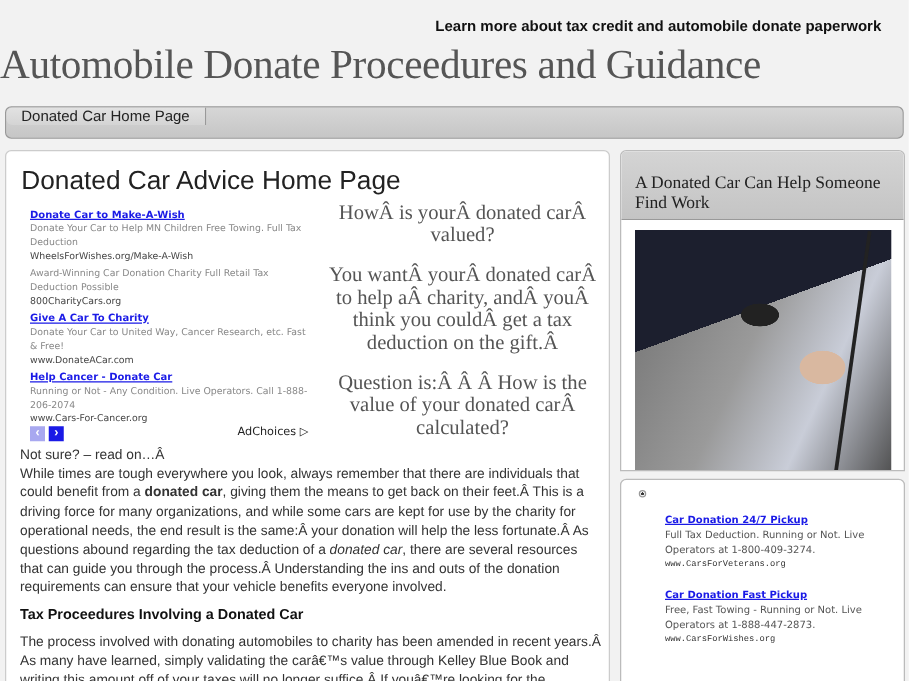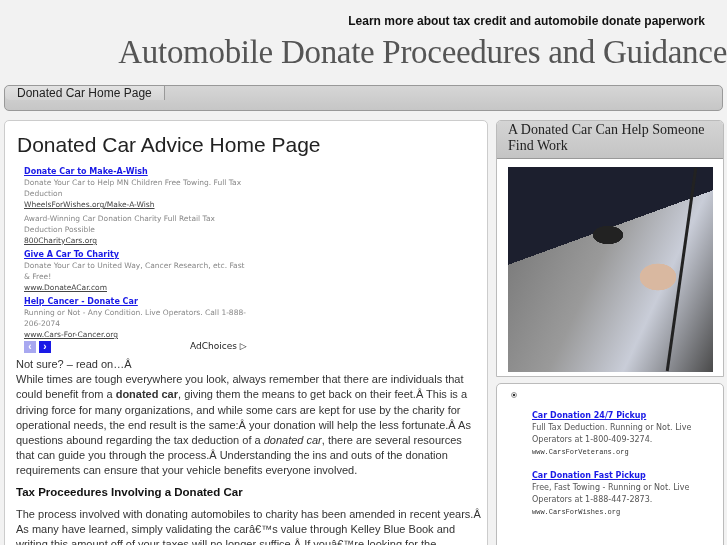--- a/index.html
+++ b/index.html
@@ -10,21 +10,21 @@
       color: #333;
       position: relative;
     }
     .top-link {
       position: absolute; right: 22px; top: 14px;
       font-size: 12px; font-weight: bold; color: #111;
       text-decoration: none;
     }
     .site-title {
       position: absolute; left: 0; width: 727px; top: 34px;
-      text-align: right;
+      text-align: left;
       font-family: "Liberation Serif", "DejaVu Serif", serif;
       font-size: 33px; color: #555; font-weight: normal;
       letter-spacing: -0.3px;
     }
     .navbar {
       position: absolute; left: 4px; top: 85px; width: 719px; height: 26px;
       border: 1px solid #999; border-radius: 5px;
       background: linear-gradient(#d6d6d6, #c6c6c6);
       display: flex; align-items: flex-start;
     }
@@ -49,21 +49,21 @@
     .ads {
       position: absolute; left: 19px; top: 45px; width: 225px;
       font-family: "DejaVu Sans", sans-serif;
     }
     .ad { margin-bottom: 3px; }
     .ad-title {
       display: block; font-size: 8px; font-weight: bold; color: #1a1ae6;
       text-decoration: underline; line-height: 11px;
     }
     .ad-desc { font-size: 7.5px; color: #888; line-height: 11px; }
-    .ad-url { font-size: 7.5px; color: #444; line-height: 11px; text-decoration: underline; }
+    .ad-url { font-size: 7.5px; color: #444; line-height: 11px; }
     .ad-nav {
       position: absolute; left: 19px; top: 220px; display: flex; gap: 3px;
     }
     .ad-arrow {
       width: 12px; height: 12px; font-size: 10px; line-height: 12px;
       text-align: center; color: #fff; font-weight: bold; cursor: pointer;
     }
     .ad-arrow.prev { background: #a8a8f0; }
     .ad-arrow.next { background: #1a1ae6; }
     .adchoices {
@@ -85,21 +85,21 @@
     .body-text h3 { font-size: 11.5px; color: #111; margin: 6px 0 7px 0; }
     .sidebar-box {
       position: absolute; left: 496px; width: 228px;
       background: #fff; border: 1px solid #bbb; border-radius: 5px 5px 0 0;
       overflow: hidden;
     }
     .sidebar-head {
       background: linear-gradient(#d4d4d4, #c4c4c4);
       border-bottom: 1px solid #999;
       font-family: "Liberation Serif", "DejaVu Serif", serif;
-      font-size: 14px; color: #222; padding: 1px 11px 4px 11px; line-height: 16px;
+      font-size: 14px; color: #222; padding: 18px 11px 4px 11px; line-height: 16px;
     }
     .photo {
       margin: 8px 11px; width: 205px; height: 205px;
       background:
         radial-gradient(ellipse 30px 22px at 150px 110px, #d9b8a0 60%, transparent 62%),
         radial-gradient(ellipse 25px 15px at 100px 68px, #222 60%, transparent 62%),
         linear-gradient(160deg, #1c1f2e 0 35%, transparent 35%),
         linear-gradient(115deg, #6f6f6f 0%, #9a9a9a 45%, #c9cdd8 70%, #4a4a4a 100%);
       position: relative;
     }
@@ -154,20 +154,25 @@
       <div class="ad-url">www.Cars-For-Cancer.org</div>
     </div>
   </div>
 
   <div class="ad-nav">
     <div class="ad-arrow prev">‹</div>
     <div class="ad-arrow next">›</div>
   </div>
   <div class="adchoices">AdChoices ▷</div>
 
+  <div class="quote">
+    <p>HowÂ is yourÂ donated carÂ valued?</p>
+    <p>You wantÂ yourÂ donated carÂ to help aÂ charity, andÂ youÂ think you couldÂ get a tax deduction on the gift.Â</p>
+    <p>Question is:Â Â Â How is the value of your donated carÂ calculated?</p>
+  </div>
 
   <div class="body-text">
     <div>Not sure? – read on…Â</div>
     <p><span>While times are tough everywhere you look, always remember that there are individuals that could benefit from a </span><b>donated car</b><span>, giving them the means to get back on their feet.Â  This is a driving force for many organizations, and while some cars are kept for use by the charity for operational needs, the end result is the same:Â  your donation will help the less fortunate.Â  As questions abound regarding the tax deduction of a </span><i>donated car</i><span>, there are several resources that can guide you through the process.Â  Understanding the ins and outs of the donation requirements can ensure that your vehicle benefits everyone involved.</span></p>
     <h3>Tax Proceedures Involving a Donated Car</h3>
     <p>The process involved with donating automobiles to charity has been amended in recent years.Â  As many have learned, simply validating the carâ€™s value through Kelley Blue Book and writing this amount off of your taxes will no longer suffice.Â  If youâ€™re looking for the</p>
   </div>
 </div>
 
 <div class="sidebar-box" style="top:120px; height:257px;">

